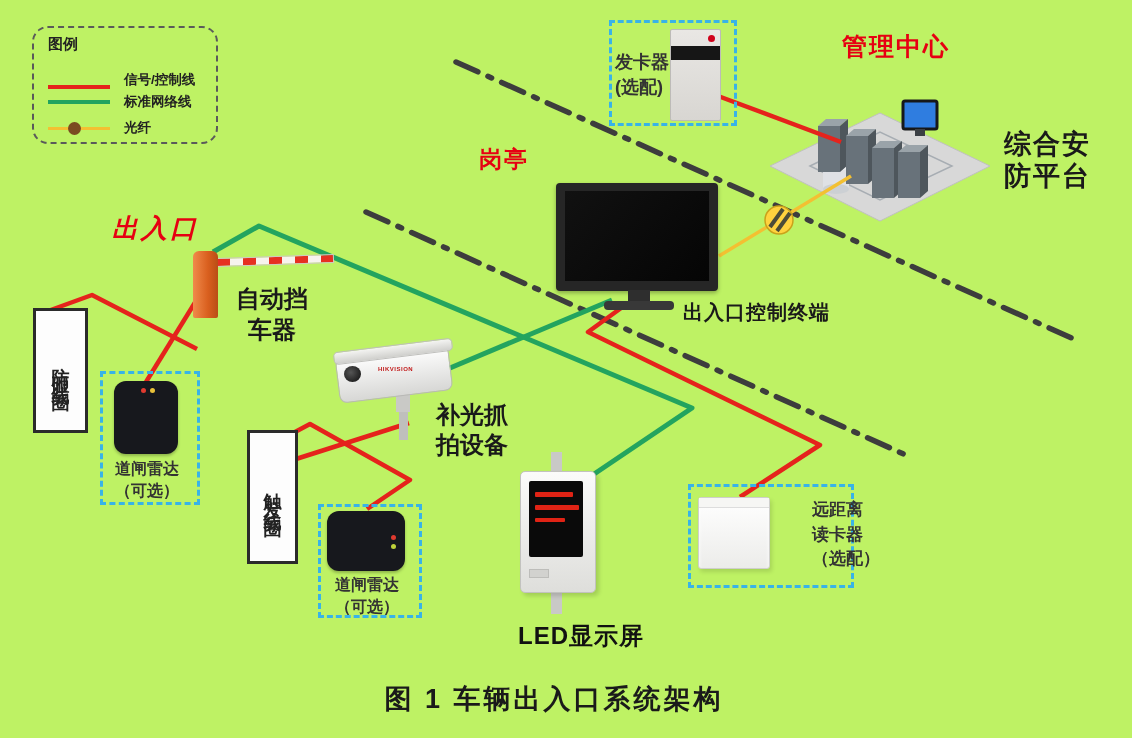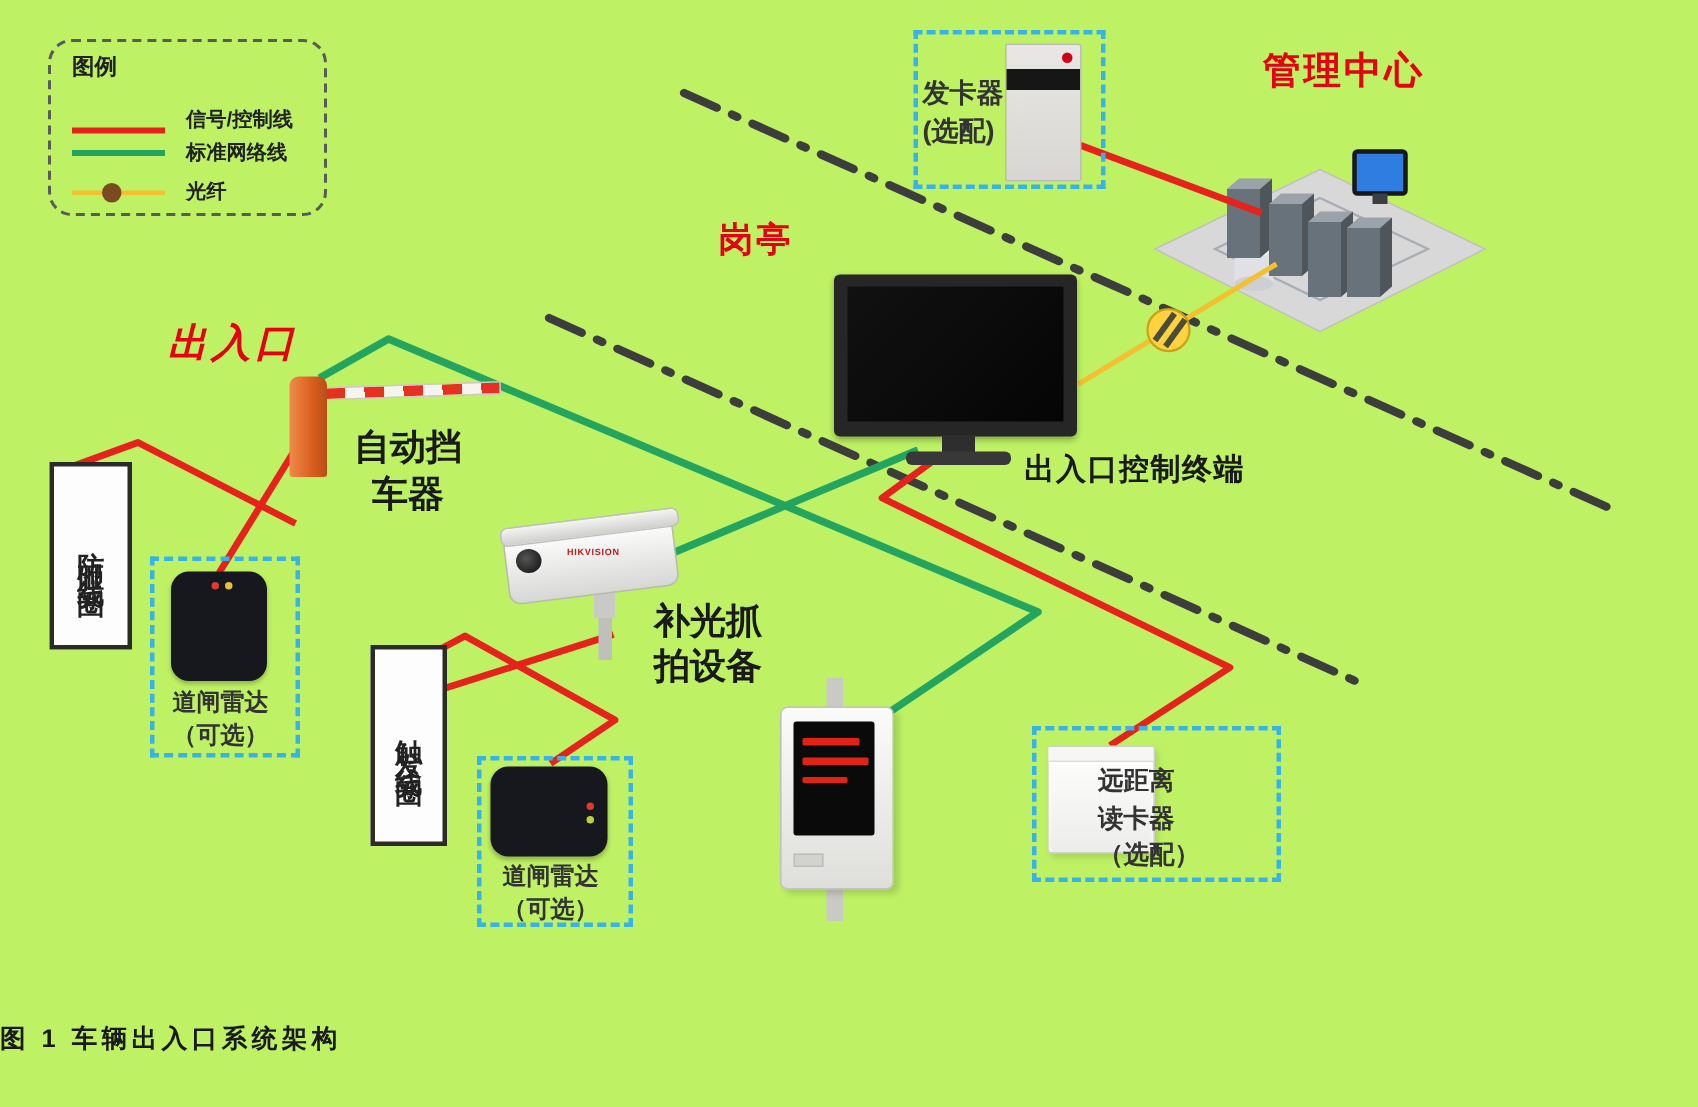--- a/index.html
+++ b/index.html
@@ -71,22 +71,22 @@
   .ledk .bar{position:absolute;height:5px;background:#e02315;border-radius:1px;}
   .ledk .vent{position:absolute;left:8px;bottom:14px;width:18px;height:7px;background:#d2d2cf;border:1px solid #bdbdba;}
   .led-pole{position:absolute;width:11px;background:#c9c9c6;z-index:2;}
 
   
   .reader{position:absolute;left:698px;top:497px;width:70px;height:70px;z-index:3;
           background:linear-gradient(180deg,#ffffff,#ececea);border:1px solid #cfcfcc;border-radius:3px;
           box-shadow:inset 0 5px 4px rgba(255,255,255,.9),2px 3px 4px rgba(0,0,0,.12);}
   .reader .top{position:absolute;left:0;top:0;width:100%;height:9px;background:#f6f6f4;border-bottom:1px solid #ddd;}
 
-  .caption{position:absolute;left:0;top:681px;width:1108px;text-align:left;z-index:5;
-           font-size:17px;font-weight:600;color:#1a1a1a;letter-spacing:3px;}
+  .caption{position:absolute;left:0;top:681px;width:1108px;text-align:center;z-index:5;
+           font-size:27px;font-weight:600;color:#1a1a1a;letter-spacing:3px;}
 </style>
 </head>
 <body>
 
 <div class="stage">
 
   <svg class="wires" width="1132" height="738" viewBox="0 0 1132 738">
 
     <line x1="456" y1="62" x2="1076" y2="340" stroke="#3d3d3d" stroke-width="5.5" stroke-dasharray="24 11 4 11" stroke-linecap="round"></line>
     <line x1="366" y1="212" x2="908" y2="456" stroke="#3d3d3d" stroke-width="5.5" stroke-dasharray="24 11 4 11" stroke-linecap="round"></line>
@@ -167,20 +167,24 @@
   <div class="bracket" style="left:609px;top:20px;width:122px;height:100px;"></div>
   <div class="dispenser">
     <div class="stripe"></div>
     <div class="logo"></div>
   </div>
   <div class="txt" style="left:615px;top:50px;font-size:18px;font-weight:bold;color:#333;line-height:1.4;z-index:5;">
     <div>发卡器</div>
     <div>(选配)</div>
   </div>
 
+  <div class="txt blk" style="left:1004px;top:128px;font-size:27px;line-height:1.2;letter-spacing:2px;">
+    <div>综合安</div>
+    <div>防平台</div>
+  </div>
 
   <div class="monitor">
       <div class="scr"></div>
     </div>
   <div class="monitor-stand"></div>
   <div class="monitor-base"></div>
   <div class="txt blk" style="left:683px;top:299px;font-size:20px;letter-spacing:1px;">出入口控制终端</div>
 
   <div class="barrier-arm"></div>
   <div class="barrier-post"></div>
@@ -226,26 +230,27 @@
 
   <div class="led-pole" style="left:551px;top:452px;height:24px;"></div>
   <div class="led-pole" style="left:551px;top:588px;height:26px;"></div>
   <div class="ledk">
     <div class="scr"></div>
     <div class="bar" style="left:14px;top:20px;width:38px;"></div>
     <div class="bar" style="left:14px;top:33px;width:44px;"></div>
     <div class="bar" style="left:14px;top:46px;width:30px;height:4px;"></div>
     <div class="vent"></div>
   </div>
+  <div class="txt" style="left:518px;top:620px;font-size:24px;font-weight:600;color:#111;letter-spacing:1px;">LED显示屏</div>
 
   <div class="bracket" style="left:688px;top:484px;width:160px;height:98px;"></div>
   <div class="reader">
     <div class="top"></div>
   </div>
-  <div class="txt" style="left:732px;top:498px;font-size:17px;font-weight:bold;color:#333;line-height:1.45;margin-top:11px;">
+  <div class="txt" style="left:812px;top:498px;font-size:17px;font-weight:bold;color:#333;line-height:1.45;">
     <div>远距离</div>
     <div>读卡器</div>
     <div>（选配）</div>
   </div>
 
   <div class="caption">图 1 车辆出入口系统架构</div>
 
 </div>
 
 </body></html>

